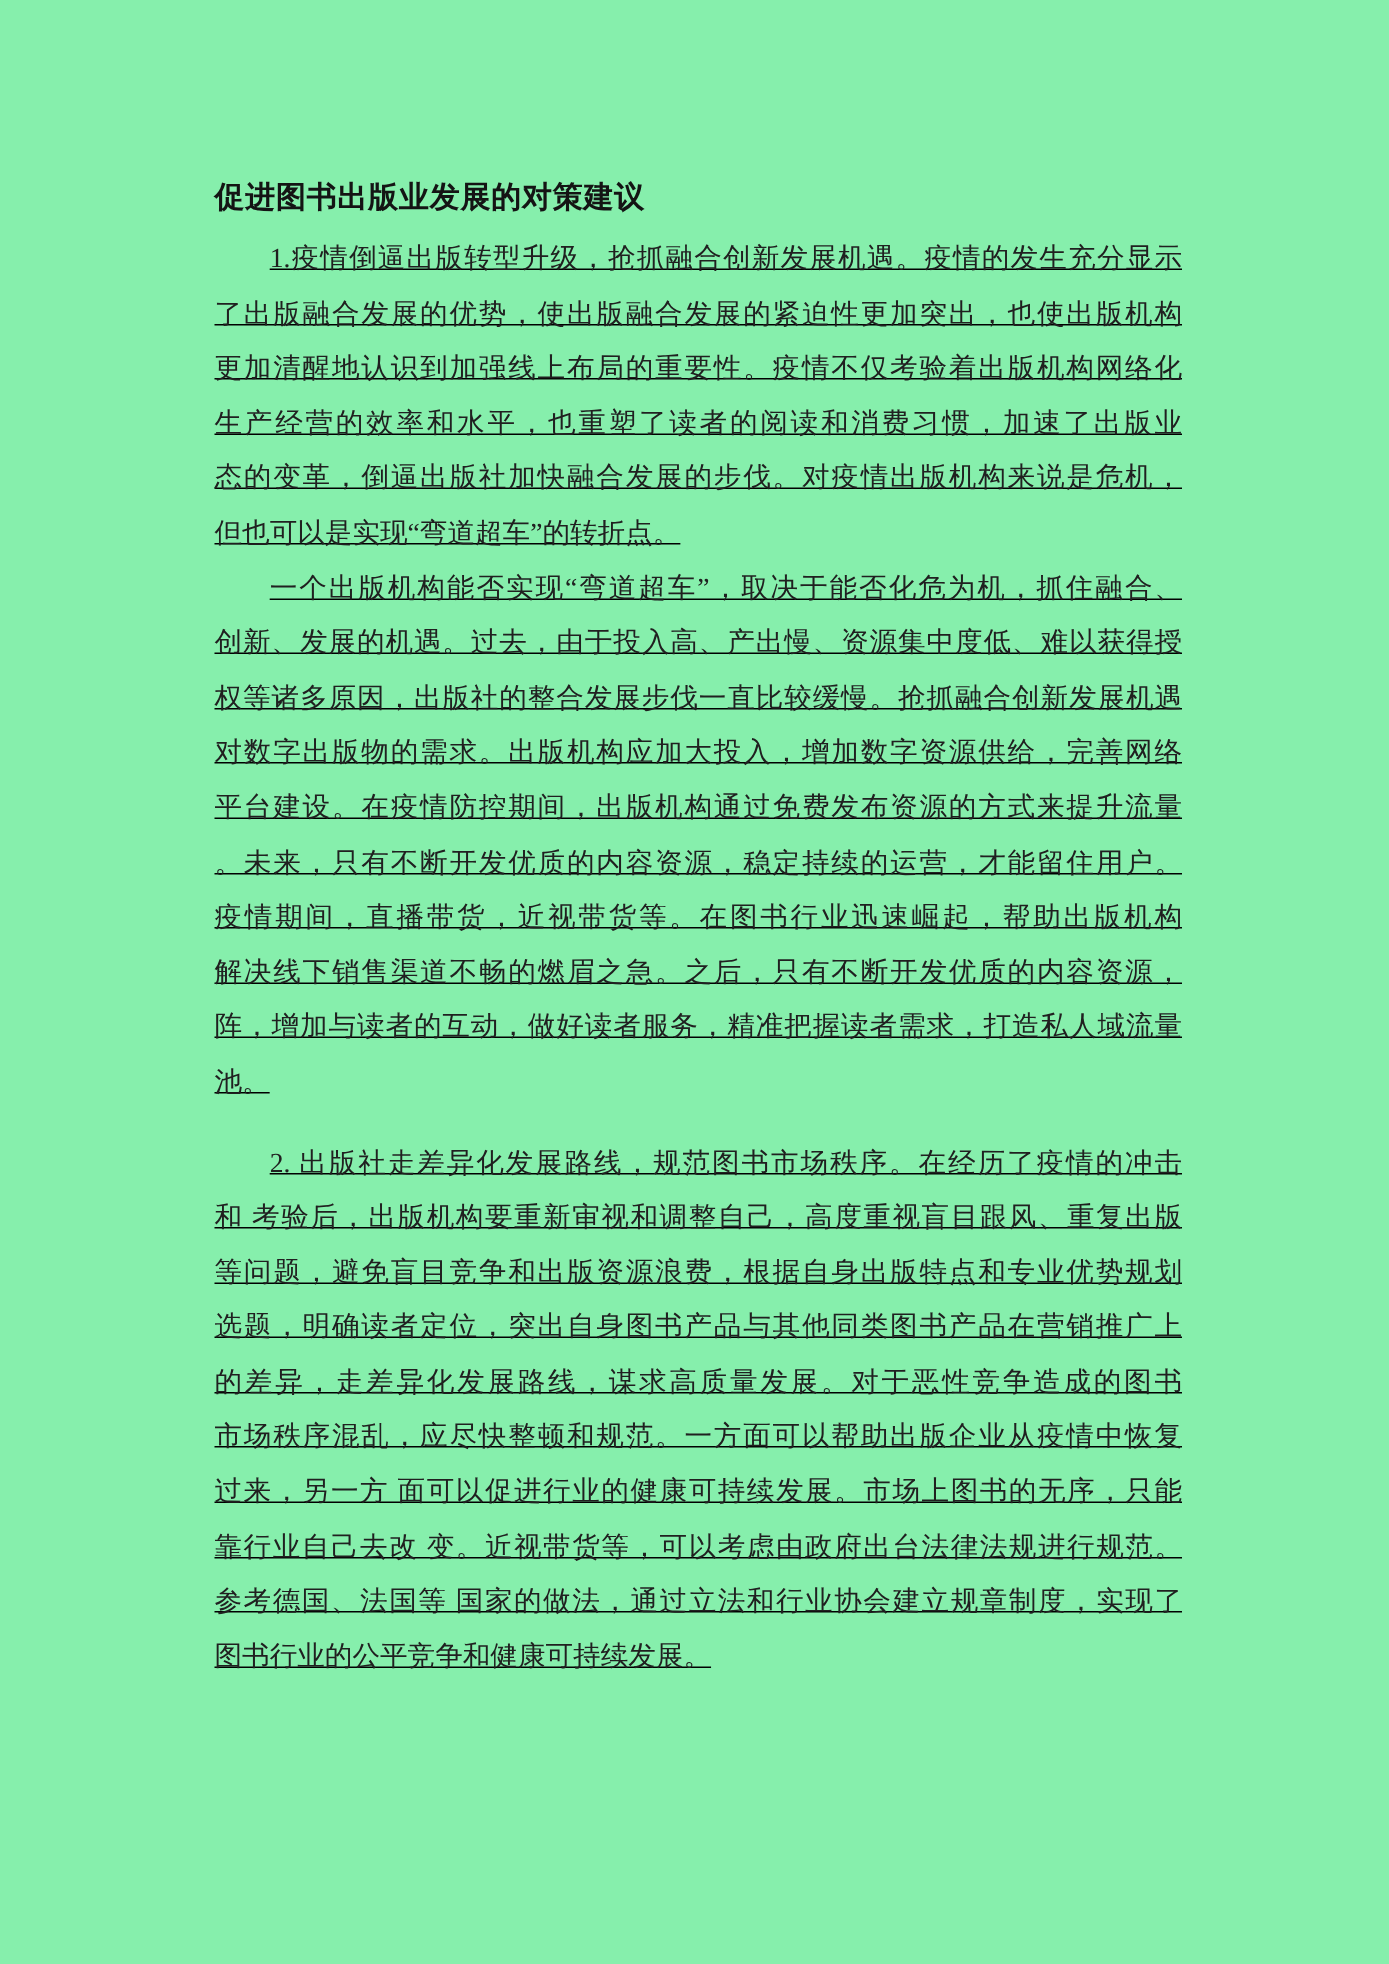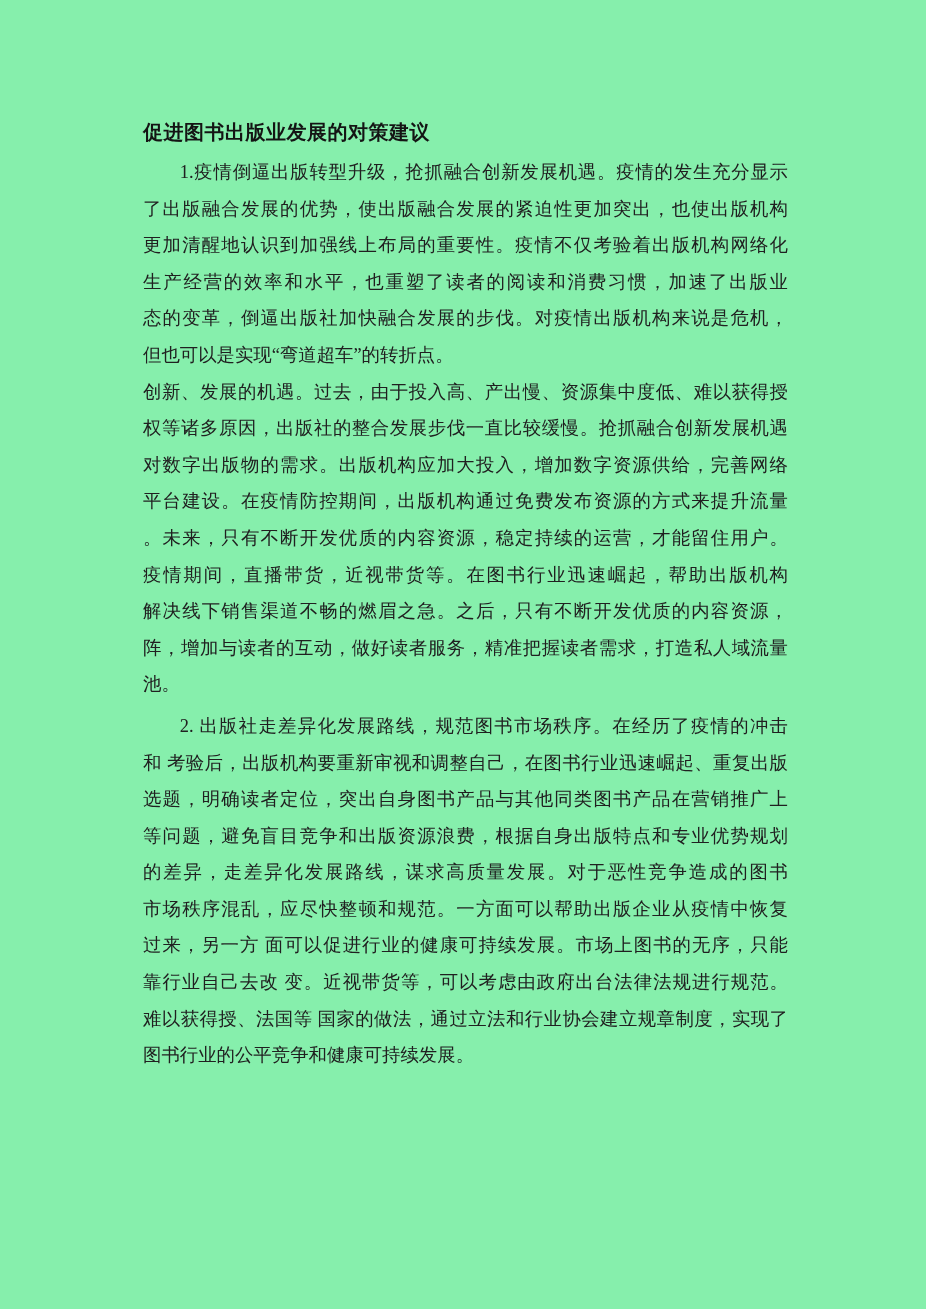--- a/index.html
+++ b/index.html
@@ -26,23 +26,24 @@
     font-family: "Liberation Sans", "DejaVu Sans", sans-serif;
     font-weight: 700;
     font-size: 20px;
     line-height: 28px;
     color: #141414;
     letter-spacing: 0.5px;
   }
   .paragraph {
     margin: 0;
     padding: 0;
+    text-decoration: underline;
   }
   .paragraph.spaced {
-    margin-top: 5px;
+    margin-top: 17px;
   }
   .line {
     font-family: "Liberation Serif", "DejaVu Serif", serif;
     font-size: 18.4px;
     line-height: 36.6px;
     color: #202020;
     white-space: nowrap;
     text-align: justify;
     text-align-last: justify;
     text-justify: inter-character;
@@ -64,37 +65,38 @@
     <div id="paragraphs">
         <div class="paragraph">
           <div class="line first">1.疫情倒逼出版转型升级，抢抓融合创新发展机遇。疫情的发生充分显示</div>
           <div class="line">了出版融合发展的优势，使出版融合发展的紧迫性更加突出，也使出版机构</div>
           <div class="line">更加清醒地认识到加强线上布局的重要性。疫情不仅考验着出版机构网络化</div>
           <div class="line">生产经营的效率和水平，也重塑了读者的阅读和消费习惯，加速了出版业</div>
           <div class="line">态的变革，倒逼出版社加快融合发展的步伐。对疫情出版机构来说是危机，</div>
           <div class="line last">但也可以是实现“弯道超车”的转折点。</div>
         </div>
         <div class="paragraph">
+          <div class="line first">一个出版机构能否实现“弯道超车”，取决于能否化危为机，抓住融合、</div>
           <div class="line">创新、发展的机遇。过去，由于投入高、产出慢、资源集中度低、难以获得授</div>
           <div class="line">权等诸多原因，出版社的整合发展步伐一直比较缓慢。抢抓融合创新发展机遇</div>
           <div class="line">对数字出版物的需求。出版机构应加大投入，增加数字资源供给，完善网络</div>
           <div class="line">平台建设。在疫情防控期间，出版机构通过免费发布资源的方式来提升流量</div>
           <div class="line">。未来，只有不断开发优质的内容资源，稳定持续的运营，才能留住用户。</div>
           <div class="line">疫情期间，直播带货，近视带货等。在图书行业迅速崛起，帮助出版机构</div>
           <div class="line">解决线下销售渠道不畅的燃眉之急。之后，只有不断开发优质的内容资源，</div>
           <div class="line">阵，增加与读者的互动，做好读者服务，精准把握读者需求，打造私人域流量</div>
           <div class="line last">池。</div>
         </div>
         <div class="paragraph spaced">
           <div class="line first">2. 出版社走差异化发展路线，规范图书市场秩序。在经历了疫情的冲击</div>
-          <div class="line">和 考验后，出版机构要重新审视和调整自己，在图书行业迅速崛起、重复出版</div>
+          <div class="line">和 考验后，出版机构要重新审视和调整自己，高度重视盲目跟风、重复出版</div>
+          <div class="line">等问题，避免盲目竞争和出版资源浪费，根据自身出版特点和专业优势规划</div>
           <div class="line">选题，明确读者定位，突出自身图书产品与其他同类图书产品在营销推广上</div>
-          <div class="line">等问题，避免盲目竞争和出版资源浪费，根据自身出版特点和专业优势规划</div>
           <div class="line">的差异，走差异化发展路线，谋求高质量发展。对于恶性竞争造成的图书</div>
           <div class="line">市场秩序混乱，应尽快整顿和规范。一方面可以帮助出版企业从疫情中恢复</div>
           <div class="line">过来，另一方 面可以促进行业的健康可持续发展。市场上图书的无序，只能</div>
           <div class="line">靠行业自己去改 变。近视带货等，可以考虑由政府出台法律法规进行规范。</div>
-          <div class="line">难以获得授、法国等 国家的做法，通过立法和行业协会建立规章制度，实现了</div>
+          <div class="line">参考德国、法国等 国家的做法，通过立法和行业协会建立规章制度，实现了</div>
           <div class="line last">图书行业的公平竞争和健康可持续发展。</div>
         </div>
       </div>
   </div>
 </div>
 
 </body></html>

